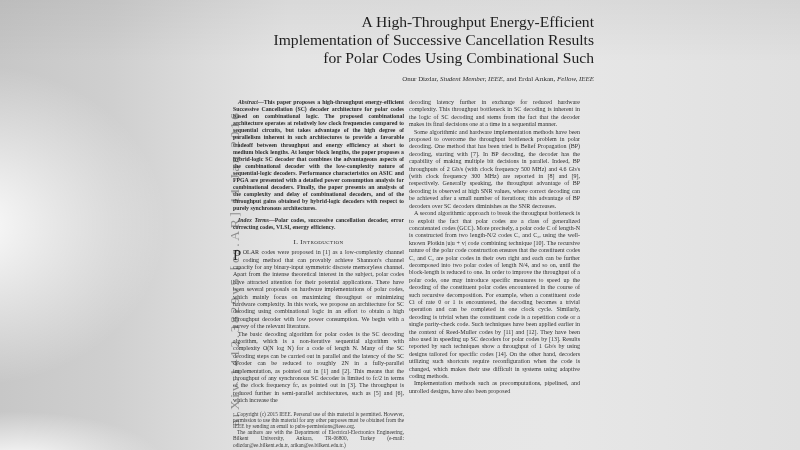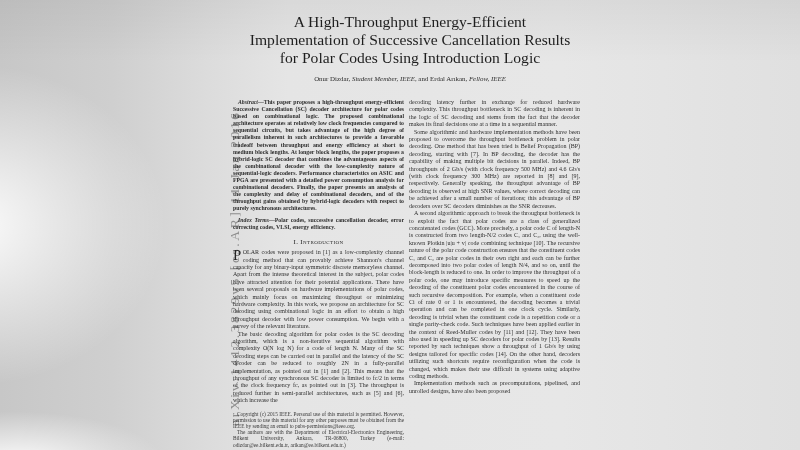--- a/index.html
+++ b/index.html
@@ -10,21 +10,21 @@
       linear-gradient(180deg, rgba(0,0,0,0.055), rgba(0,0,0,0) 14%),
       radial-gradient(ellipse 280px 230px at -30px 50%, rgba(255,255,255,0.95), rgba(255,255,255,0) 70%),
       radial-gradient(ellipse 230px 80px at 15px 103%, rgba(255,255,255,0.95), rgba(255,255,255,0) 65%),
       linear-gradient(90deg, #c7c7c7 0%, #cfcfcf 14%, #dcdcdc 26%, #e5e5e5 36%, #e7e7e7 70%, #e0e0e0 100%);
   }
   .arxiv-stamp{
     position:absolute;left:235px;top:268px;
     transform:translate(-50%,-50%) rotate(-90deg);
     font-size:13.5px;letter-spacing:2.6px;color:#8e8e8e;white-space:nowrap;
   }
-  .title-block{position:absolute;left:226px;top:13px;width:368px;text-align:center;}
+  .title-block{position:absolute;left:226px;top:13px;width:368px;text-align:right;}
   .t-line{font-size:15.6px;line-height:18.2px;color:#1e1e1e;}
   .authors{margin-top:7px;font-size:6.9px;color:#2c2c2c;}
   .authors .it{font-style:italic;}
   .col{
     position:absolute;top:99px;width:171px;text-align:justify;
     font-size:6px;line-height:7.4px;color:#2e2e2e;
   }
   .col-left{left:233px;}
   .col-right{left:409px;}
   .abstract,.indexterms{font-weight:bold;font-size:5.8px;line-height:7.1px;margin:0;text-indent:5px;}
@@ -43,21 +43,21 @@
 </head>
 <body>
 
 <div class="scene">
 
   <div class="arxiv-stamp">arXiv:1412.3829v5 [cs.AR] 11 Jan 2016</div>
 
   <div class="title-block">
     <div class="t-line">A High-Throughput Energy-Efficient</div>
     <div class="t-line">Implementation of Successive Cancellation Results</div>
-    <div class="t-line">for Polar Codes Using Introduction Logic</div>
+    <div class="t-line">for Polar Codes Using Combinational Such</div>
     <div class="authors"><span>Onur Dizdar, </span><span class="it">Student Member, IEEE,</span><span> and </span><span>Erdal Arıkan, </span><span class="it">Fellow, IEEE</span></div>
   </div>
 
   <div class="col col-left">
     <p class="abstract"><span class="lead-it">Abstract</span><span>—This paper proposes a high-throughput energy-efficient Successive Cancellation (SC) decoder architecture for polar codes based on combinational logic. The proposed combinational architecture operates at relatively low clock frequencies compared to sequential circuits, but takes advantage of the high degree of parallelism inherent in such architectures to provide a favorable tradeoff between throughput and energy efficiency at short to medium block lengths. At longer block lengths, the paper proposes a hybrid-logic SC decoder that combines the advantageous aspects of the combinational decoder with the low-complexity nature of sequential-logic decoders. Performance characteristics on ASIC and FPGA are presented with a detailed power consumption analysis for combinational decoders. Finally, the paper presents an analysis of the complexity and delay of combinational decoders, and of the throughput gains obtained by hybrid-logic decoders with respect to purely synchronous architectures.</span></p>
     <p class="indexterms"><span class="lead-it">Index Terms</span><span>—Polar codes, successive cancellation decoder, error correcting codes, VLSI, energy efficiency.</span></p>
     <h2 class="section">I. Introduction</h2>
     <p class="body-p"><span class="dropcap">P</span><span>OLAR codes were proposed in [1] as a low-complexity channel coding method that can provably achieve Shannon's channel capacity for any binary-input symmetric discrete memoryless channel. Apart from the intense theoretical interest in the subject, polar codes have attracted attention for their potential applications. There have been several proposals on hardware implementations of polar codes, which mainly focus on maximizing throughput or minimizing hardware complexity. In this work, we propose an architecture for SC decoding using combinational logic in an effort to obtain a high throughput decoder with low power consumption. We begin with a survey of the relevant literature.</span></p>
     <p class="body-p indent">The basic decoding algorithm for polar codes is the SC decoding algorithm, which is a non-iterative sequential algorithm with complexity O(N log N) for a code of length N. Many of the SC decoding steps can be carried out in parallel and the latency of the SC decoder can be reduced to roughly 2N in a fully-parallel implementation, as pointed out in [1] and [2]. This means that the throughput of any synchronous SC decoder is limited to fc/2 in terms of the clock frequency fc, as pointed out in [3]. The throughput is reduced further in semi-parallel architectures, such as [5] and [6], which increase the</p>
     <div class="footnote">

